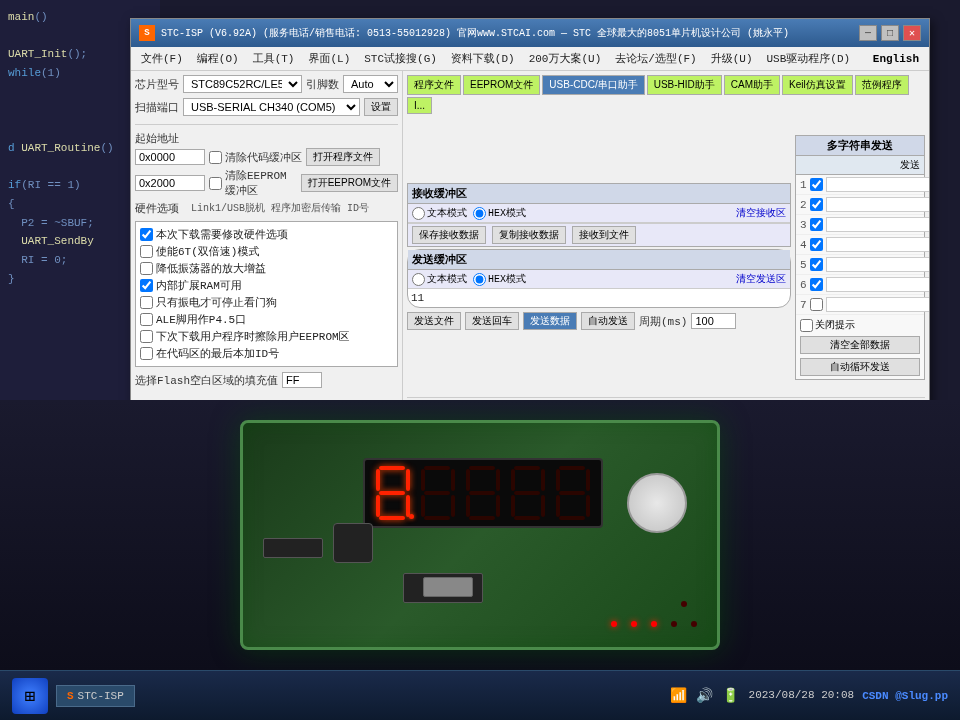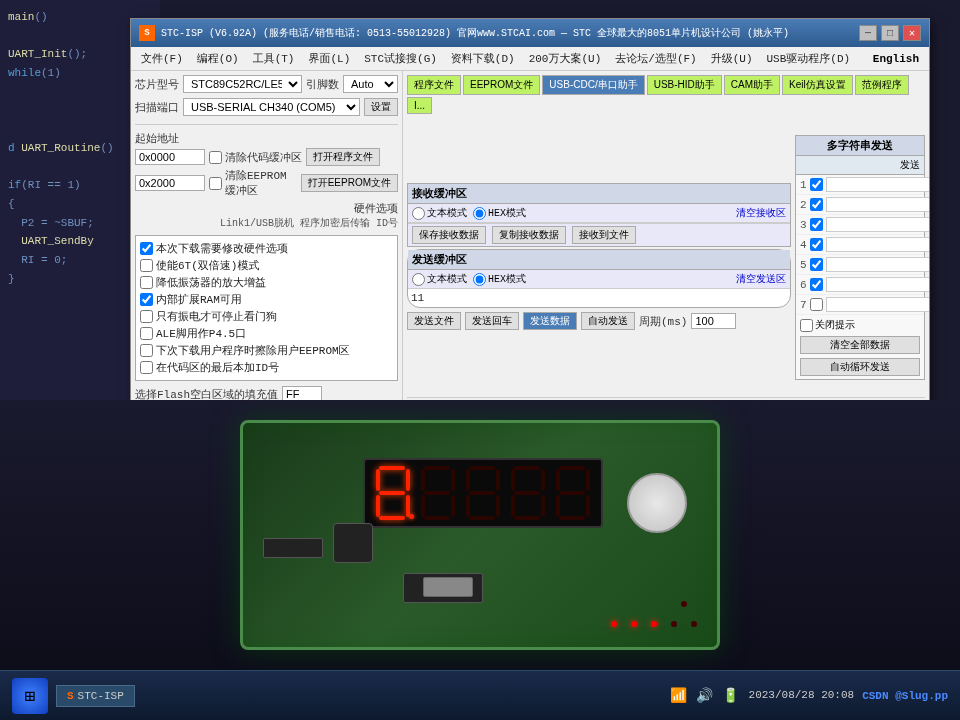--- a/index.html
+++ b/index.html
@@ -192,24 +192,23 @@
       background: #e0e0e0;
       border: 1px solid #aaa;
       padding: 1px 6px;
       font-size: 10px;
       cursor: pointer;
       white-space: nowrap;
     }
 
     .hardware-row {
       display: flex;
-      align-items: flex-end;
-      gap: 0;
-      font-size: 11px;
-      flex-direction: column;
+      align-items: flex-start;
+      gap: 12px;
+      font-size: 11px;
     }
 
     .options-box {
       border: 1px solid #aaa;
       background: white;
       padding: 4px;
       margin: 2px 0;
       font-size: 11px;
       max-height: 200px;
       overflow-y: auto;

